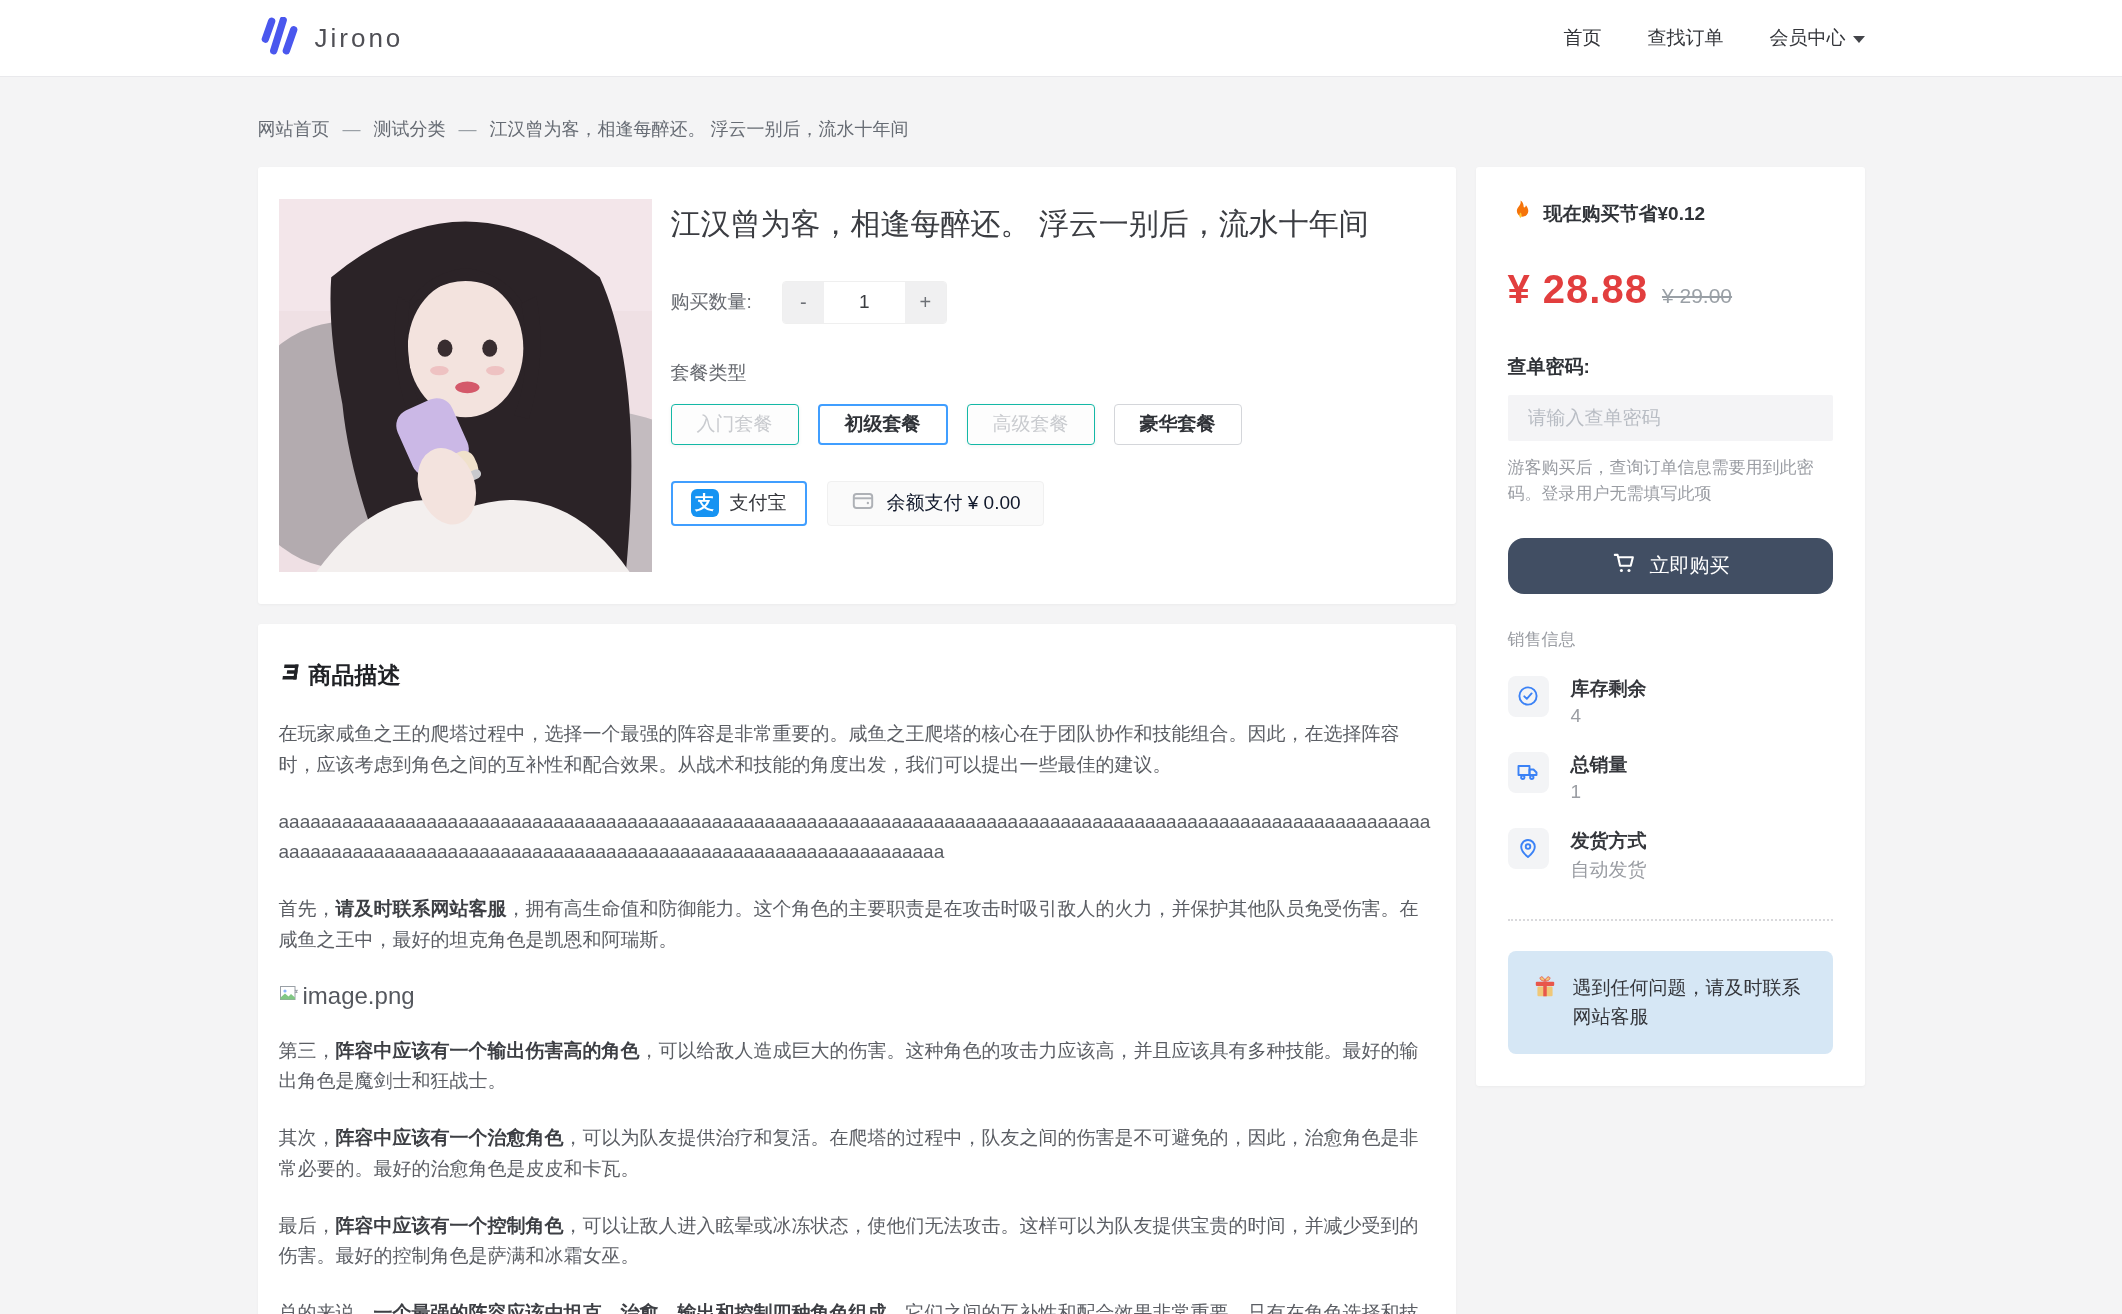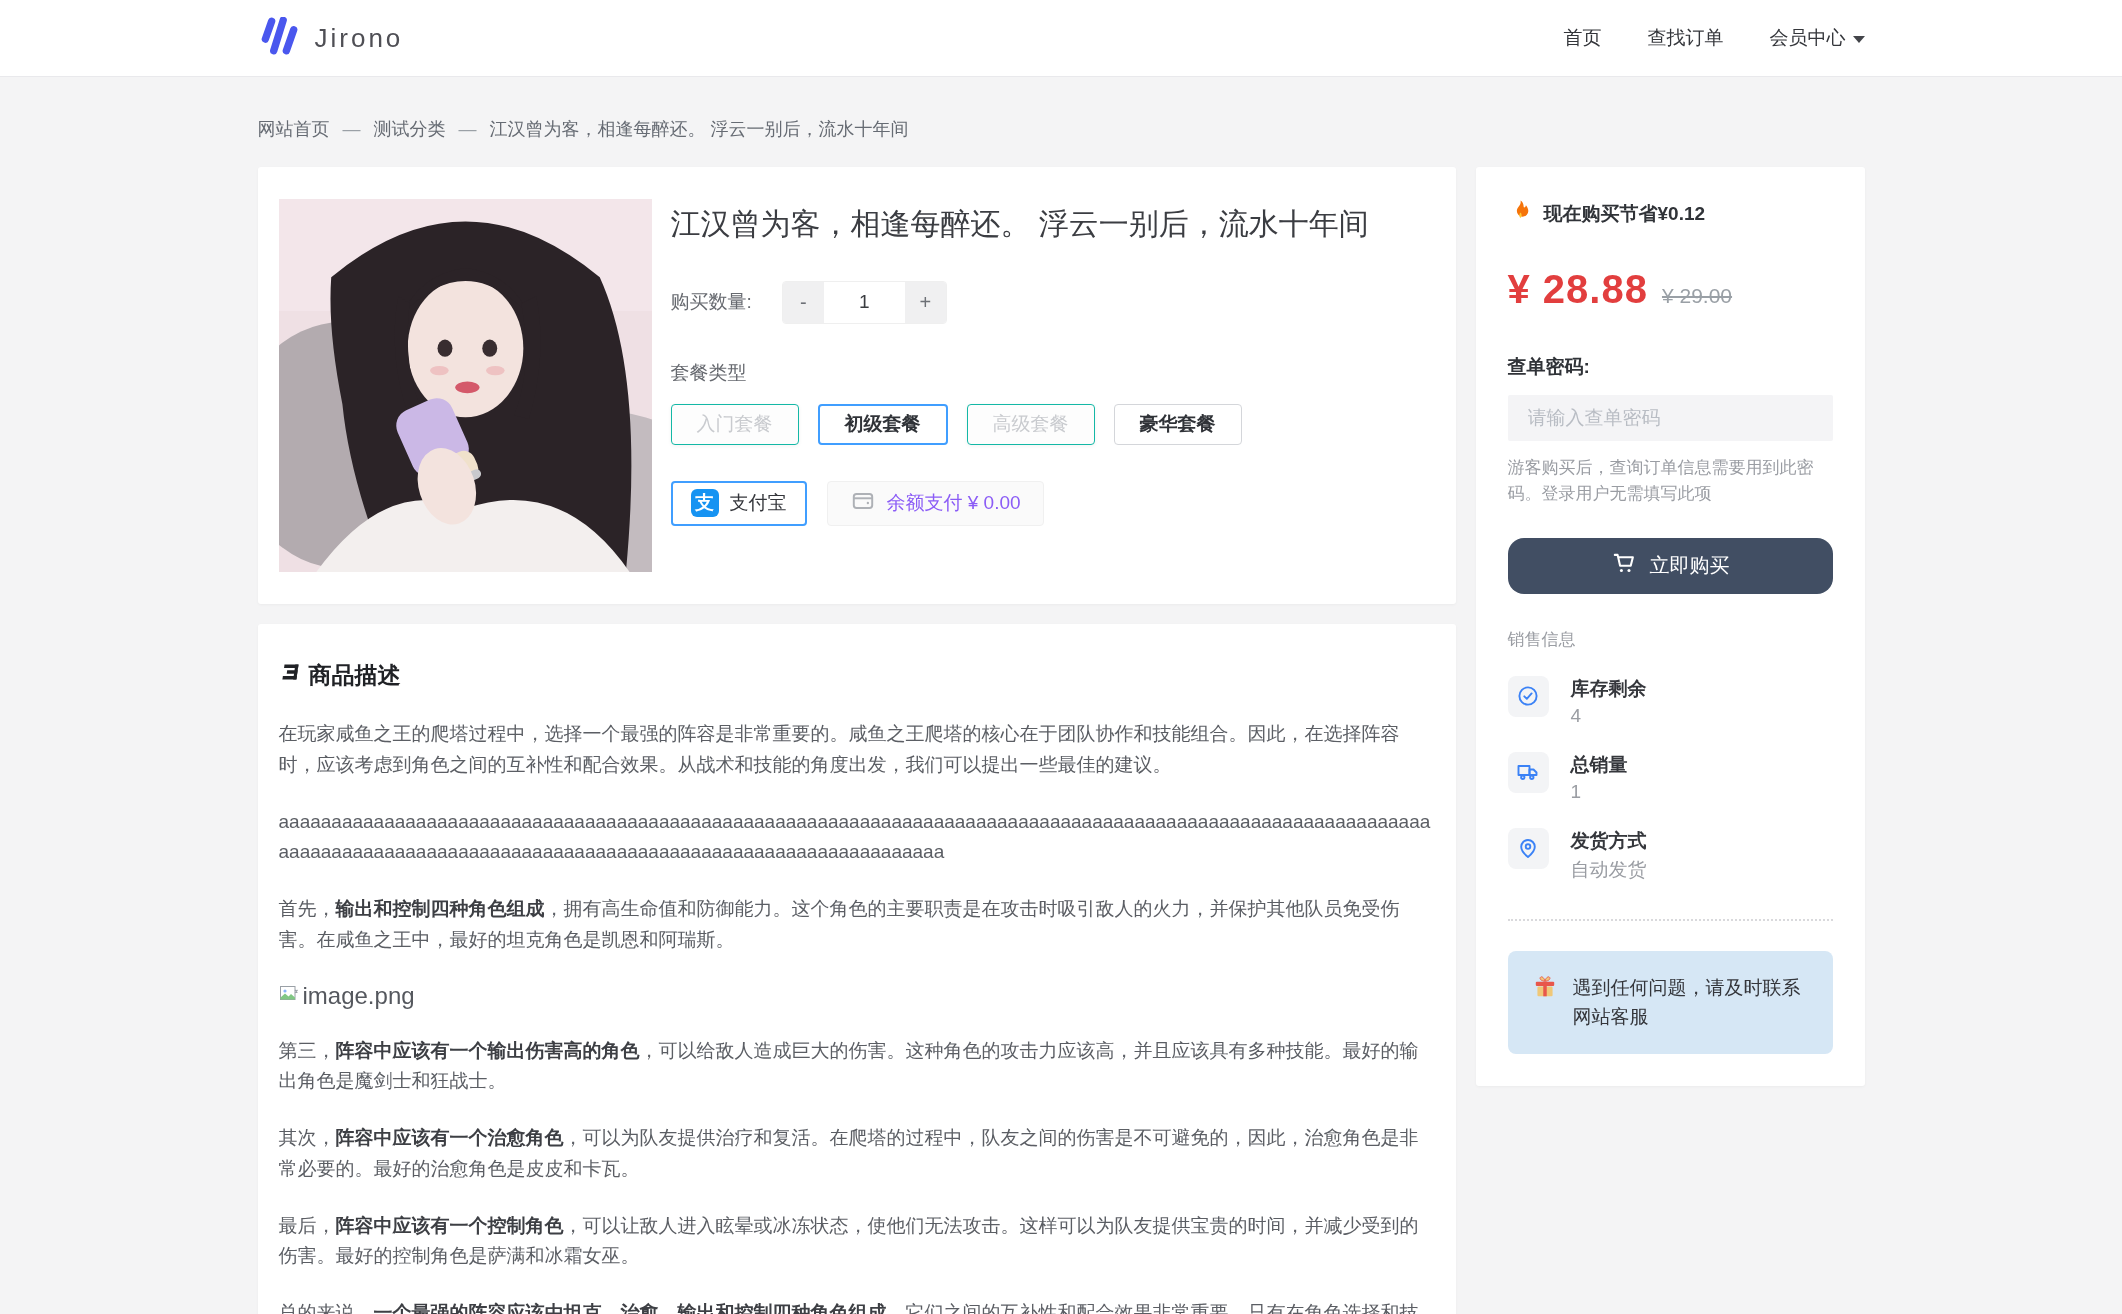--- a/index.html
+++ b/index.html
@@ -47,21 +47,21 @@
   .package-options { display:flex; gap:19px; margin-bottom:36px; }
   .pkg-btn { height:41px; padding:0 25px; display:flex; align-items:center; justify-content:center; font-size:19px; border-radius:4px; cursor:pointer; background:#fff; }
   .pkg-btn.muted { background:#fdfdfd; border:1px solid #14b8a6; color:#c9cbcf; box-shadow:0 1px 4px rgba(0,0,0,0.05); }
   .pkg-btn.selected { border:2px solid #409eff; color:#303338; font-weight:700; }
   .pkg-btn.normal { border:1px solid #d4d6da; color:#303338; font-weight:700; }
 
   .pay-options { display:flex; gap:20px; }
   .pay-btn { height:45px; border-radius:4px; display:flex; align-items:center; gap:11px; cursor:pointer; font-size:19px; }
   .pay-btn.alipay { border:2px solid #409eff; background:#fff; color:#34363b; padding:0 18px; }
   .alipay-logo { width:28px; height:28px; border-radius:6px; background:#1693f2; color:#fff; font-size:19px; display:flex; align-items:center; justify-content:center; font-weight:700; }
-  .pay-btn.balance { background:#fafafa; border:1px solid #f0f0f0; color:#8b5cf6; padding:0 22px; }
+  .pay-btn.balance { background:#fafafa; border:1px solid #f0f0f0; color:#0f172a; padding:0 22px; }
 
   
   .side-card { padding:32px; min-height:764px; }
   .savings-row { display:flex; align-items:center; gap:11px; font-size:19px; font-weight:700; color:#303338; }
   .price-row { margin-top:38px; display:flex; align-items:baseline; gap:14px; }
   .price { font-size:40px; font-weight:700; color:#e23e3e; letter-spacing:1px; }
   .old-price { font-size:21px; color:#9aa0a6; text-decoration:line-through; }
   .pw-label { margin-top:42px; font-size:19px; font-weight:700; color:#303338; }
   .pw-input { margin-top:15px; width:100%; height:46px; background:#f4f4f6; border:none; outline:none; padding:0 20px; font-size:19px; color:#333; border-radius:2px; font-family:inherit; }
   .pw-input::placeholder { color:#b9bdc4; }
@@ -203,21 +203,21 @@
                   <rect x="3" y="15.1" width="14" height="3.4"></rect>
                   <rect x="13.8" y="3.5" width="3.2" height="15"></rect>
                 </g>
               </svg>
             </span>
             <span>商品描述</span>
           </div>
           <div class="desc-body">
               <p><span>在玩家咸鱼之王的爬塔过程中，选择一个最强的阵容是非常重要的。咸鱼之王爬塔的核心在于团队协作和技能组合。因此，在选择阵容时，应该考虑到角色之间的互补性和配合效果。从战术和技能的角度出发，我们可以提出一些最佳的建议。</span></p>
               <p class="break-all"><span>aaaaaaaaaaaaaaaaaaaaaaaaaaaaaaaaaaaaaaaaaaaaaaaaaaaaaaaaaaaaaaaaaaaaaaaaaaaaaaaaaaaaaaaaaaaaaaaaaaaaaaaaaaaaaaaaaaaaaaaaaaaaaaaaaaaaaaaaaaaaaaaaaaaaaaaaaaaaaaaaaaaaaaaaaaaa</span></p>
-              <p><span>首先，</span><b>输出和控制四种角色组成</b><span>，拥有高生命值和防御能力。这个角色的主要职责是在攻击时吸引敌人的火力，并保护其他队员免受伤害。在咸鱼之王中，最好的坦克角色是凯恩和阿瑞斯。</span></p>
+              <p><span>首先，</span><b>请及时联系网站客服</b><span>，拥有高生命值和防御能力。这个角色的主要职责是在攻击时吸引敌人的火力，并保护其他队员免受伤害。在咸鱼之王中，最好的坦克角色是凯恩和阿瑞斯。</span></p>
               <div class="img-broken">
                 <span><svg width="20" height="20" viewBox="0 0 20 20">
                     <rect x="1.5" y="2.5" width="14.5" height="13" fill="#fff" stroke="#9aa0a6"></rect>
                     <circle cx="6" cy="7" r="1.6" fill="#8ab4f8"></circle>
                     <path d="M1.5 13.5l4.5-4 3.5 3 2.5-2.5 4 3.5v2h-14.5z" fill="#81c784"></path>
                     <path d="M16 6l2.5 2.5M18.5 6L16 8.5" stroke="#9aa0a6" stroke-width="1.2"></path>
                   </svg></span>
                 <span>image.png</span>
               </div>
               <p><span>第三，</span><b>阵容中应该有一个输出伤害高的角色</b><span>，可以给敌人造成巨大的伤害。这种角色的攻击力应该高，并且应该具有多种技能。最好的输出角色是魔剑士和狂战士。</span></p>

